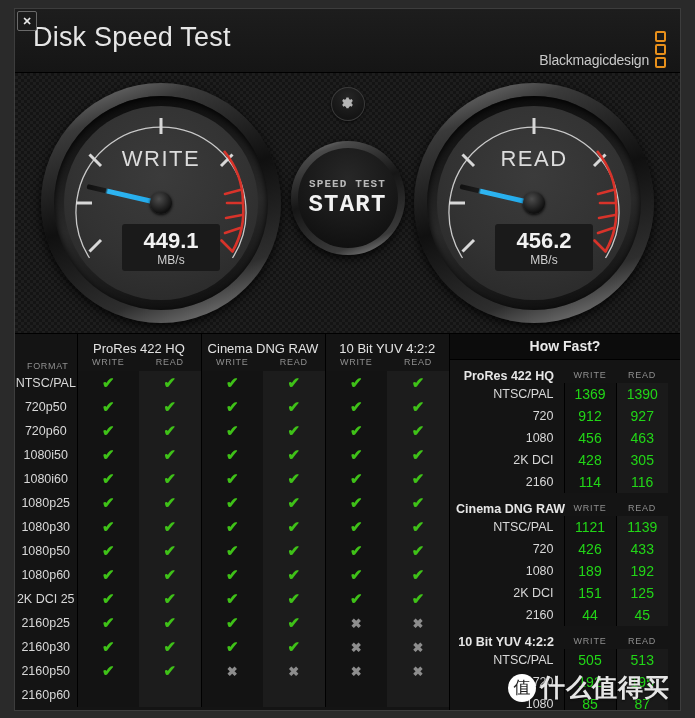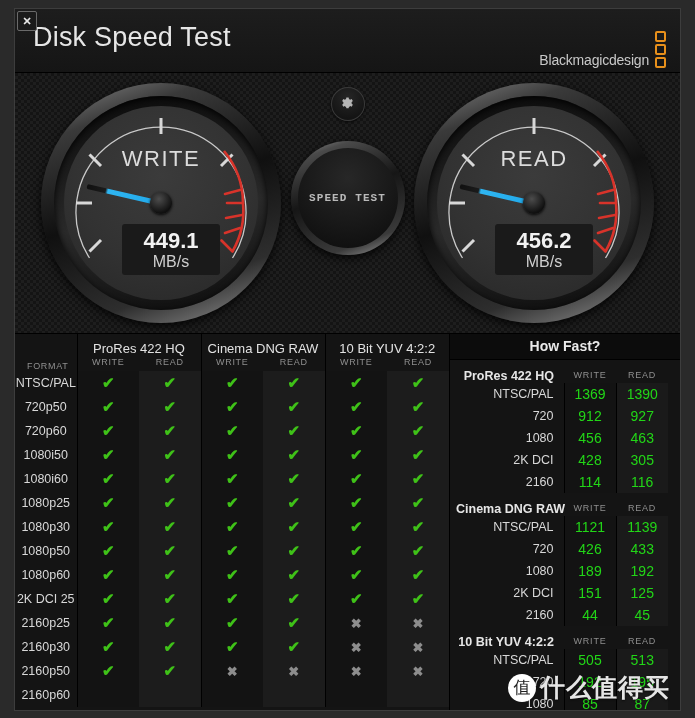--- a/index.html
+++ b/index.html
@@ -181,21 +181,21 @@
     padding: 5px 10px 4px;
     text-align: center;
   }
   .readout-value {
     font-size: 22px;
     color: #f2f2f2;
     font-weight: bold;
     line-height: 1.05;
   }
   .readout-unit {
-    font-size: 16px;
+    font-size: 12px;
     color: #cfcfcf;
     margin-top: 1px;
   }
 
   
   #gear-button {
     position: absolute;
     left: 50%;
     margin-left: -17px;
     top: 14px;
@@ -490,20 +490,21 @@
     <div id="gear-button">
       <svg width="17" height="17" viewBox="0 0 24 24">
         <path fill="#b4b4b4" d="M12 8.2a3.8 3.8 0 1 0 0 7.6 3.8 3.8 0 0 0 0-7.6zm0 5.8a2 2 0 1 1 0-4 2 2 0 0 1 0 4z"></path>
         <path fill="#b4b4b4" d="M13.6 2h-3.2l-.5 2.3-1.6.9-2.2-.8-1.6 2.8 1.7 1.6v1.8l-1.7 1.6 1.6 2.8 2.2-.8 1.6.9.5 2.3h3.2l.5-2.3 1.6-.9 2.2.8 1.6-2.8-1.7-1.6v-1.8l1.7-1.6-1.6-2.8-2.2.8-1.6-.9z"></path>
       </svg>
     </div>
 
     <div id="start-button">
       <div id="start-inner">
         <div id="start-sub">SPEED TEST</div>
+        <div id="start-main">START</div>
       </div>
     </div>
   </div>
 
   <div id="panels">
 
     <div id="panel-left">
       <table id="wiw-table">
         <thead>
           <tr>

